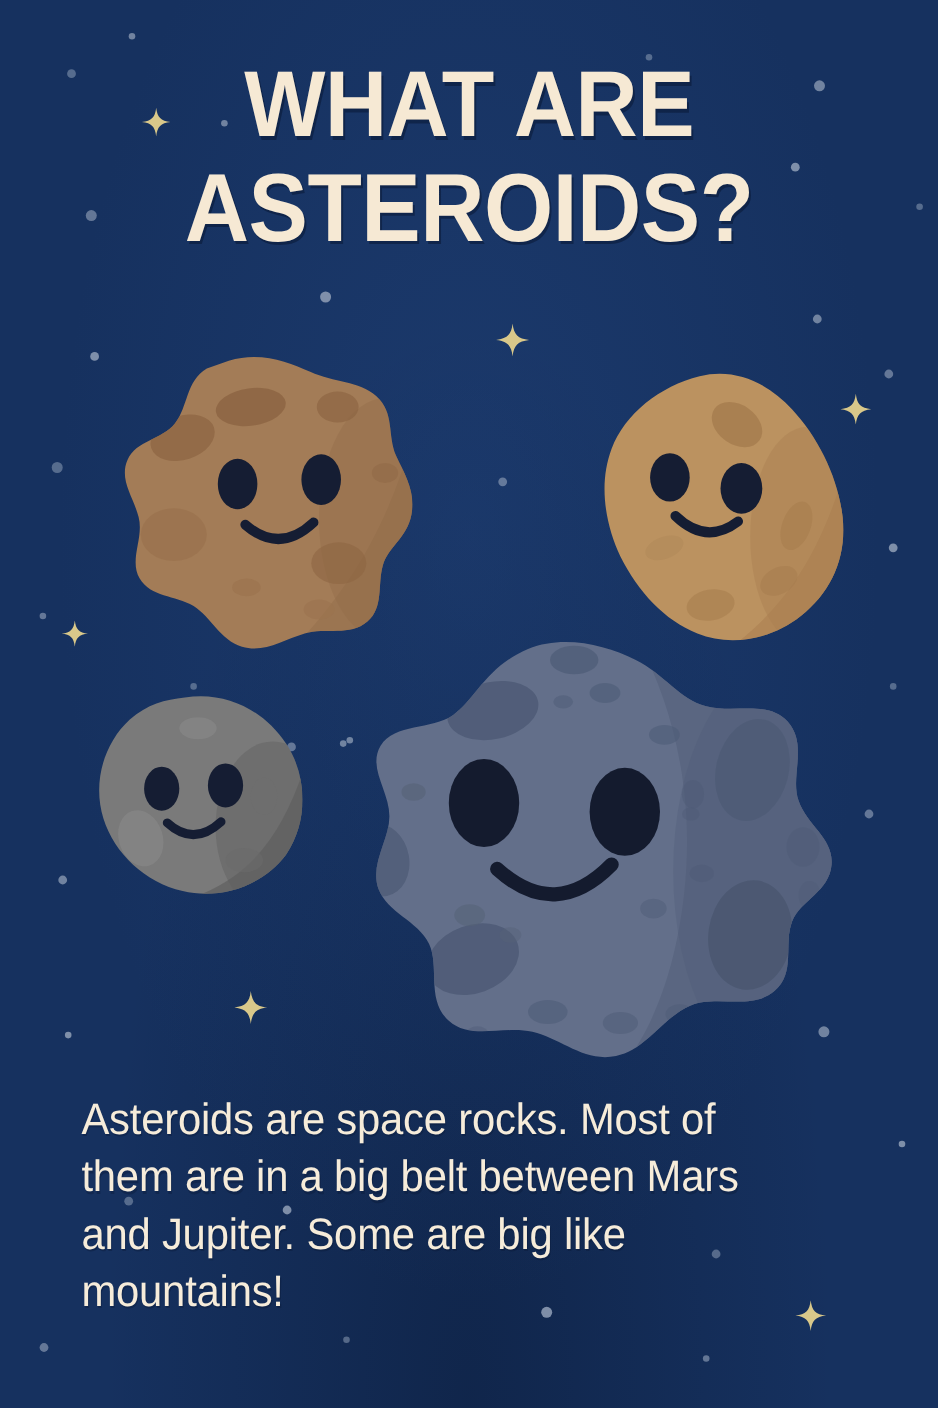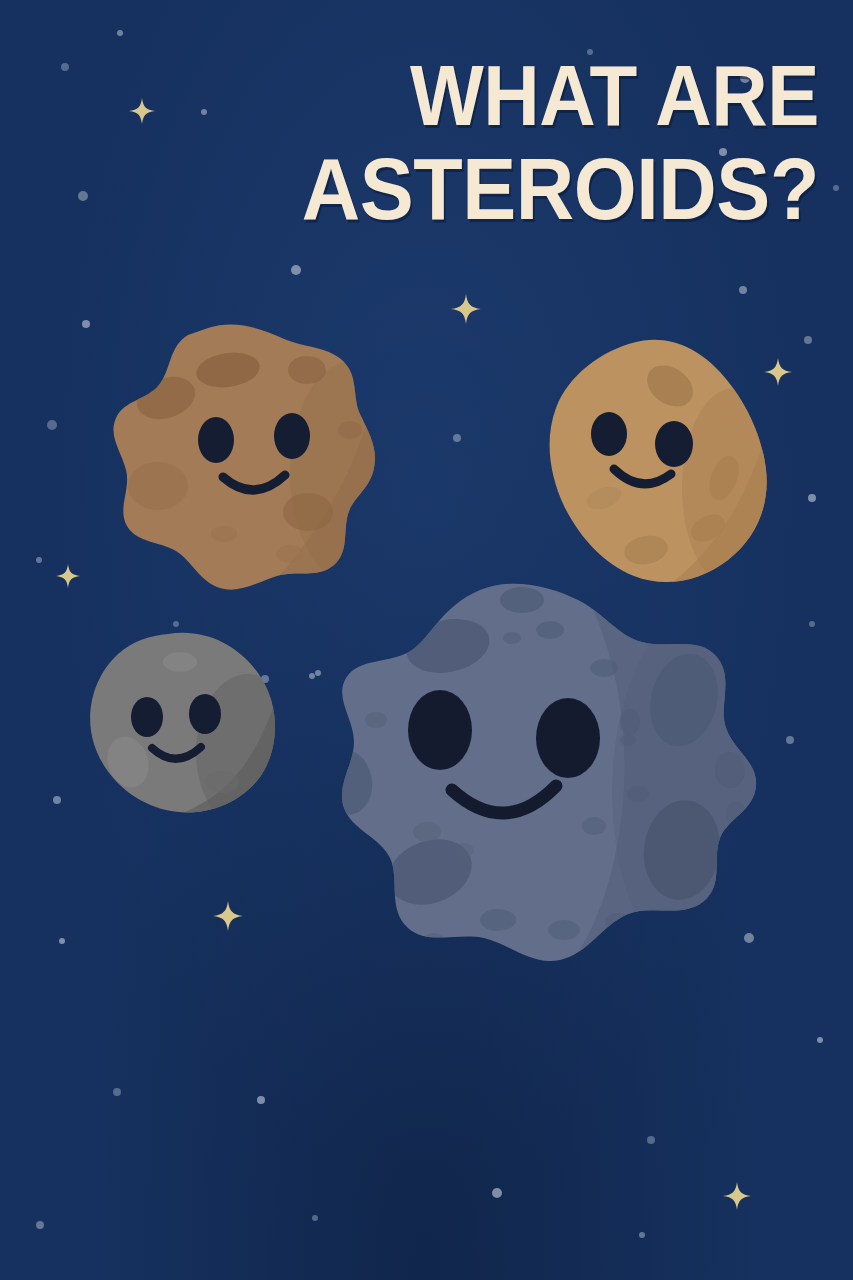--- a/index.html
+++ b/index.html
@@ -46,21 +46,21 @@
     color: #d9c88a;
   }
   .sparkle svg { display: block; }
 
   
   .title-block {
     position: absolute;
     left: 0;
     right: 0;
     top: 56px;
-    text-align: right;
+    text-align: center;
   }
   .title-line {
     display: block;
     color: #f6e9d4;
     font-family: "Liberation Sans", sans-serif;
     font-weight: 700;
     font-size: 85px;
     line-height: 0.95;
     letter-spacing: -0.5px;
     transform: scaleX(0.92);
@@ -313,15 +313,18 @@
       </svg>
     </div>
   </div>
 
   <div id="text-layer">
     <div class="title-block">
       <span class="title-line">WHAT ARE</span>
       <span class="title-line second">ASTEROIDS?</span>
     </div>
 
+    <div class="body-block">
+      <p class="body-text">Asteroids are space rocks. Most of them are in a big belt between Mars and Jupiter. Some are big like mountains!</p>
+    </div>
   </div>
 
 </div>
 
 </body></html>

